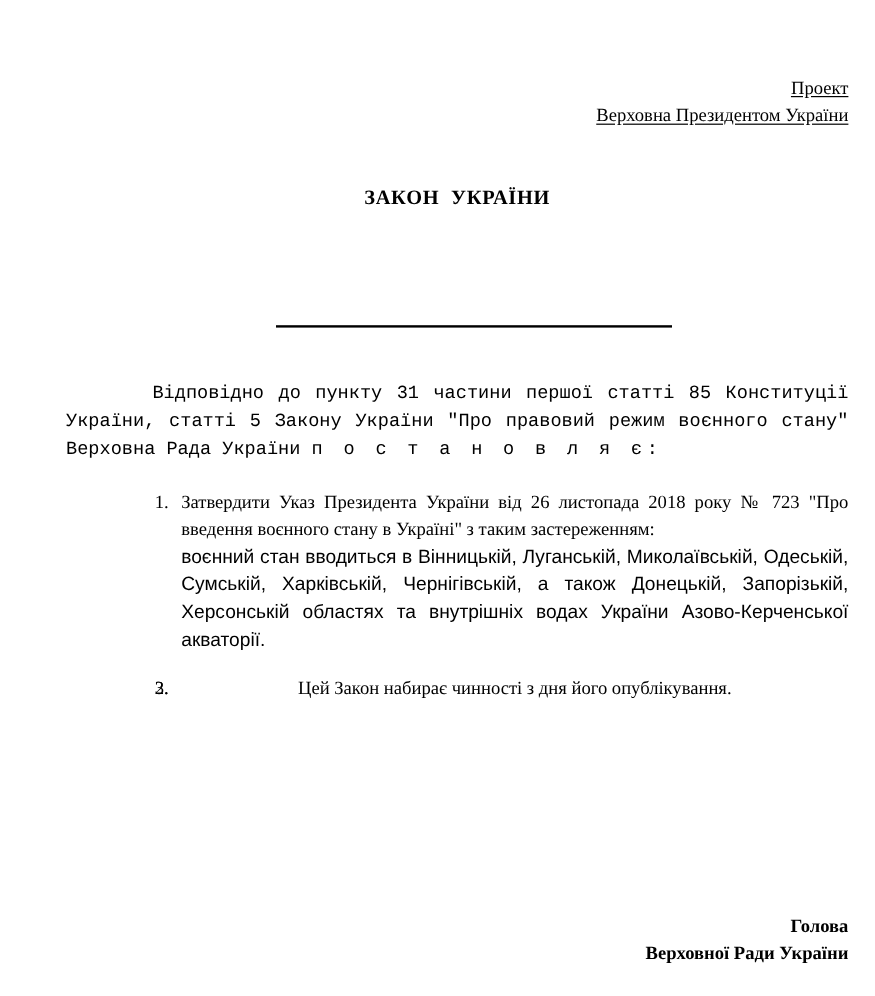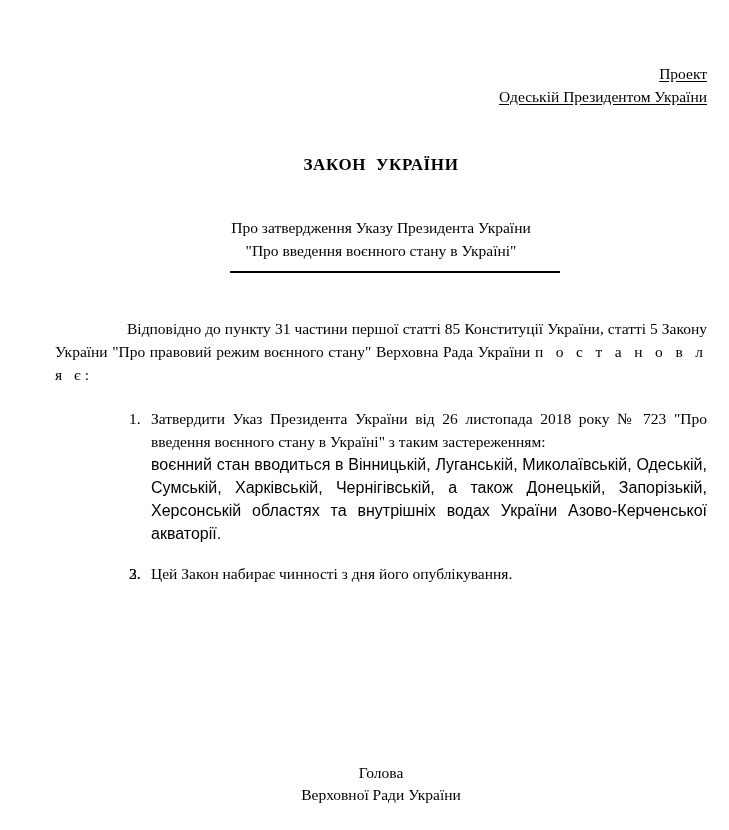--- a/index.html
+++ b/index.html
@@ -84,20 +84,21 @@
   .preamble {
     position: absolute;
     left: 40px;
     top: 317px;
     width: 652px;
     font-size: 15.5px;
     line-height: 23px;
     text-align: justify;
     text-indent: 72px;
     hyphens: none;
+    font-family: Liberation Mono, monospace;
   }
   .preamble .spaced {
     letter-spacing: 4px;
   }
 
   
   .clauses {
     position: absolute;
     left: 40px;
     top: 407px;
@@ -126,54 +127,50 @@
   }
   
   .clause-sub {
     font-family: "Liberation Sans", "DejaVu Sans", sans-serif;
     font-size: 16px;
     line-height: 23px;
     text-align: justify;
     hyphens: none;
   }
   .clause-single {
-    text-align: left;
+    text-align: center;
   }
 
   
   .doc-footer {
     position: absolute;
     left: 40px;
     top: 762px;
     width: 652px;
-    text-align: center;
+    text-align: right;
     font-size: 15.5px;
-    font-weight: normal;
+    font-weight: bold;
     line-height: 22px;
   }
   .doc-footer .foot-line {
     display: block;
   }
 </style>
 </head>
 <body>
 
 <div class="page">
 
   <div class="doc-header">
     <div class="hdr-line"><span>Проект</span></div>
-    <div class="hdr-line"><span>Одеській Президентом України</span></div>
+    <div class="hdr-line"><span>Верховна Президентом України</span></div>
   </div>
 
   <div class="doc-title">ЗАКОН  УКРАЇНИ</div>
 
-  <div class="doc-subtitle">
-    <span class="sub-line">Про затвердження Указу Президента України</span>
-    <span class="sub-line">"Про введення воєнного стану в Україні"</span>
-  </div>
 
   <div class="separator"></div>
 
   <div class="preamble"><span>Відповідно до пункту 31 частини першої статті 85 Конституції України, статті 5 Закону України "Про правовий режим воєнного стану" Верховна Рада України </span><span class="spaced">п о с т а н о в л я є:</span></div>
 
   <div class="clauses">
 
     <div class="clause">
       <span class="clause-num">1.</span>
       <div class="clause-body">Затвердити Указ Президента України від 26 листопада 2018 року № 723 "Про введення воєнного стану в Україні" з таким застереженням:</div>

